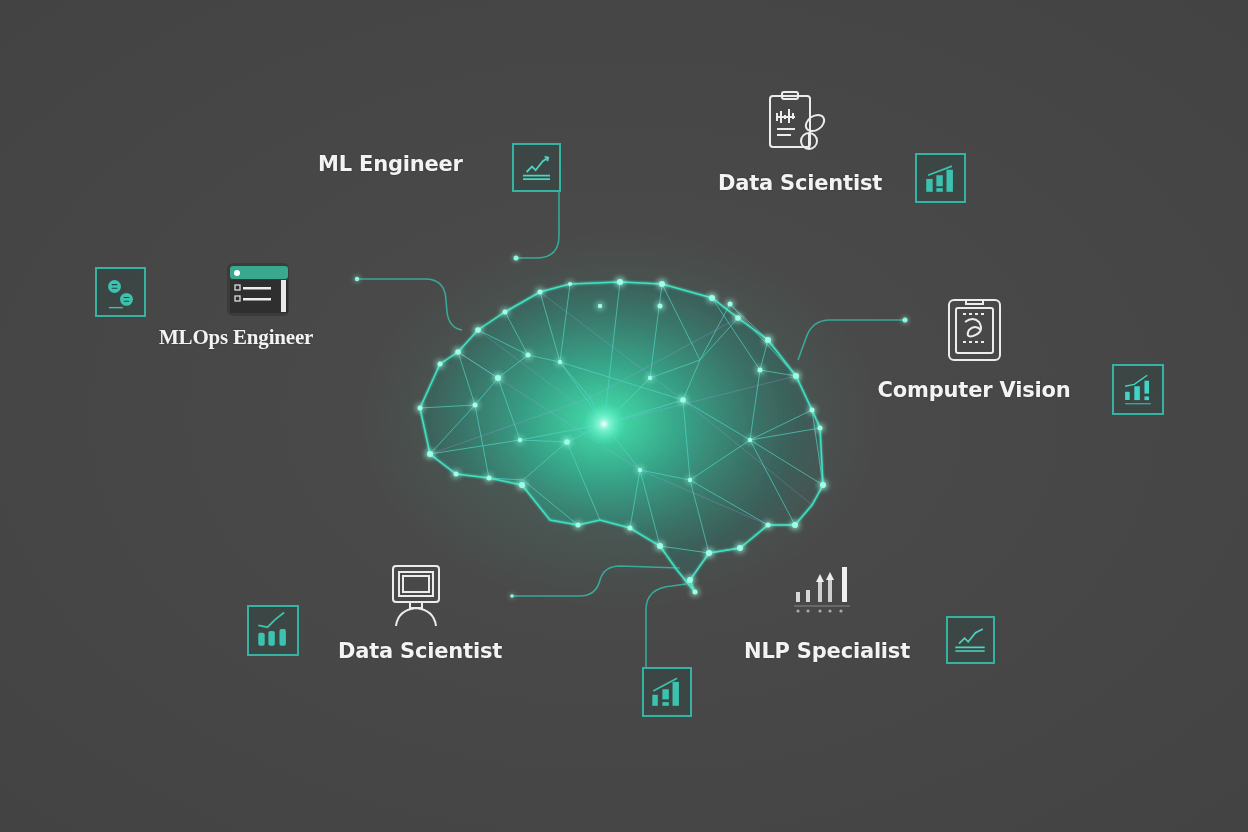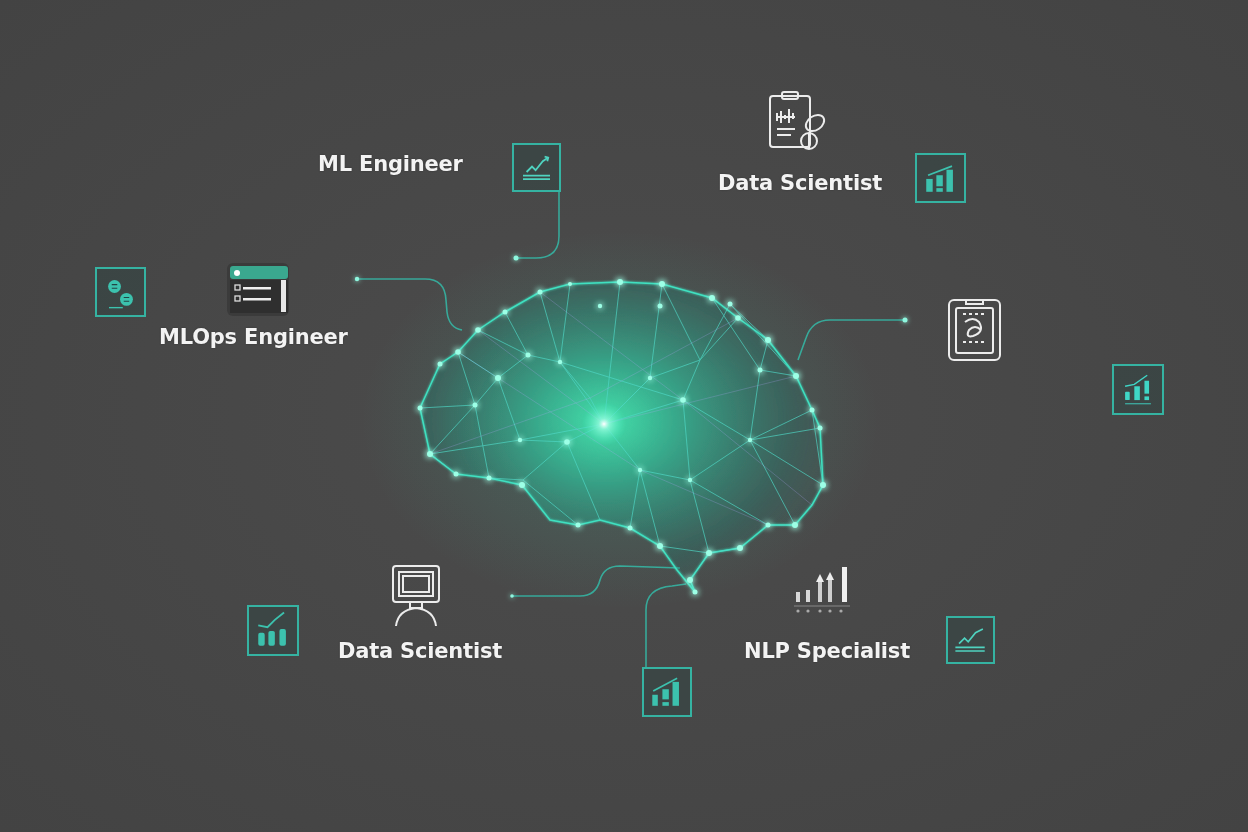--- a/index.html
+++ b/index.html
@@ -238,32 +238,33 @@
       <rect x="5" y="5" width="58" height="13" rx="3" fill="#3aa88f"></rect>
       <circle cx="12" cy="12" r="3" fill="#fff"></circle>
       <rect x="5" y="19" width="58" height="33" fill="#2f2f2f"></rect>
       <rect x="56" y="19" width="5" height="32" fill="#e8e8e8"></rect>
       <rect x="10" y="24" width="5" height="5" fill="none" stroke="#ddd" stroke-width="1.3"></rect>
       <rect x="10" y="35" width="5" height="5" fill="none" stroke="#ddd" stroke-width="1.3"></rect>
       <rect x="18" y="26" width="28" height="2.5" fill="#eee"></rect>
         <rect x="18" y="37" width="28" height="2.5" fill="#eee"></rect>
     </svg>
   </div>
-  <div class="label" style="left:159px; top:325px;">MLOps Engineer</div>
+  <div class="label" style="left:159px; top:325px;font-family:Liberation Serif, serif;">MLOps Engineer</div>
 
   <div class="icon" style="left:947px; top:298px; width:55px; height:64px;">
     <svg viewBox="0 0 55 64" fill="none" stroke="#ececec" stroke-width="2">
       <rect x="2" y="2" width="51" height="60" rx="5"></rect>
       <rect x="9" y="10" width="37" height="45" rx="2"></rect>
       <path d="M19 2 V6 H36 V2"></path>
       <path d="M16 16 H38" stroke-dasharray="3 3"></path>
       <path d="M18 24 Q26 18 32 24 Q38 34 26 38 Q18 40 22 32 Q28 26 34 32"></path>
       <path d="M16 44 H38" stroke-dasharray="3 3"></path>
     </svg>
   </div>
+  <div class="label center" style="left:870px; top:378px; width:208px;">Computer Vision</div>
   <div class="tile" style="left:1112px; top:364px; width:52px; height:51px;">
     <svg viewBox="0 0 52 51">
       <g fill="#3fd6c6">
           <rect x="12" y="28" width="5" height="9" rx="1"></rect>
           <rect x="22" y="22" width="6" height="15"></rect>
           <rect x="33" y="16" width="5" height="14"></rect>
           <rect x="33" y="33" width="5" height="4"></rect>
         </g>
       <path d="M12 22 L22 20 L36 10" fill="none" stroke="#3fd6c6" stroke-width="1.5"></path>
       <path d="M12 41 H40" stroke="#3fd6c6" stroke-width="1"></path>

